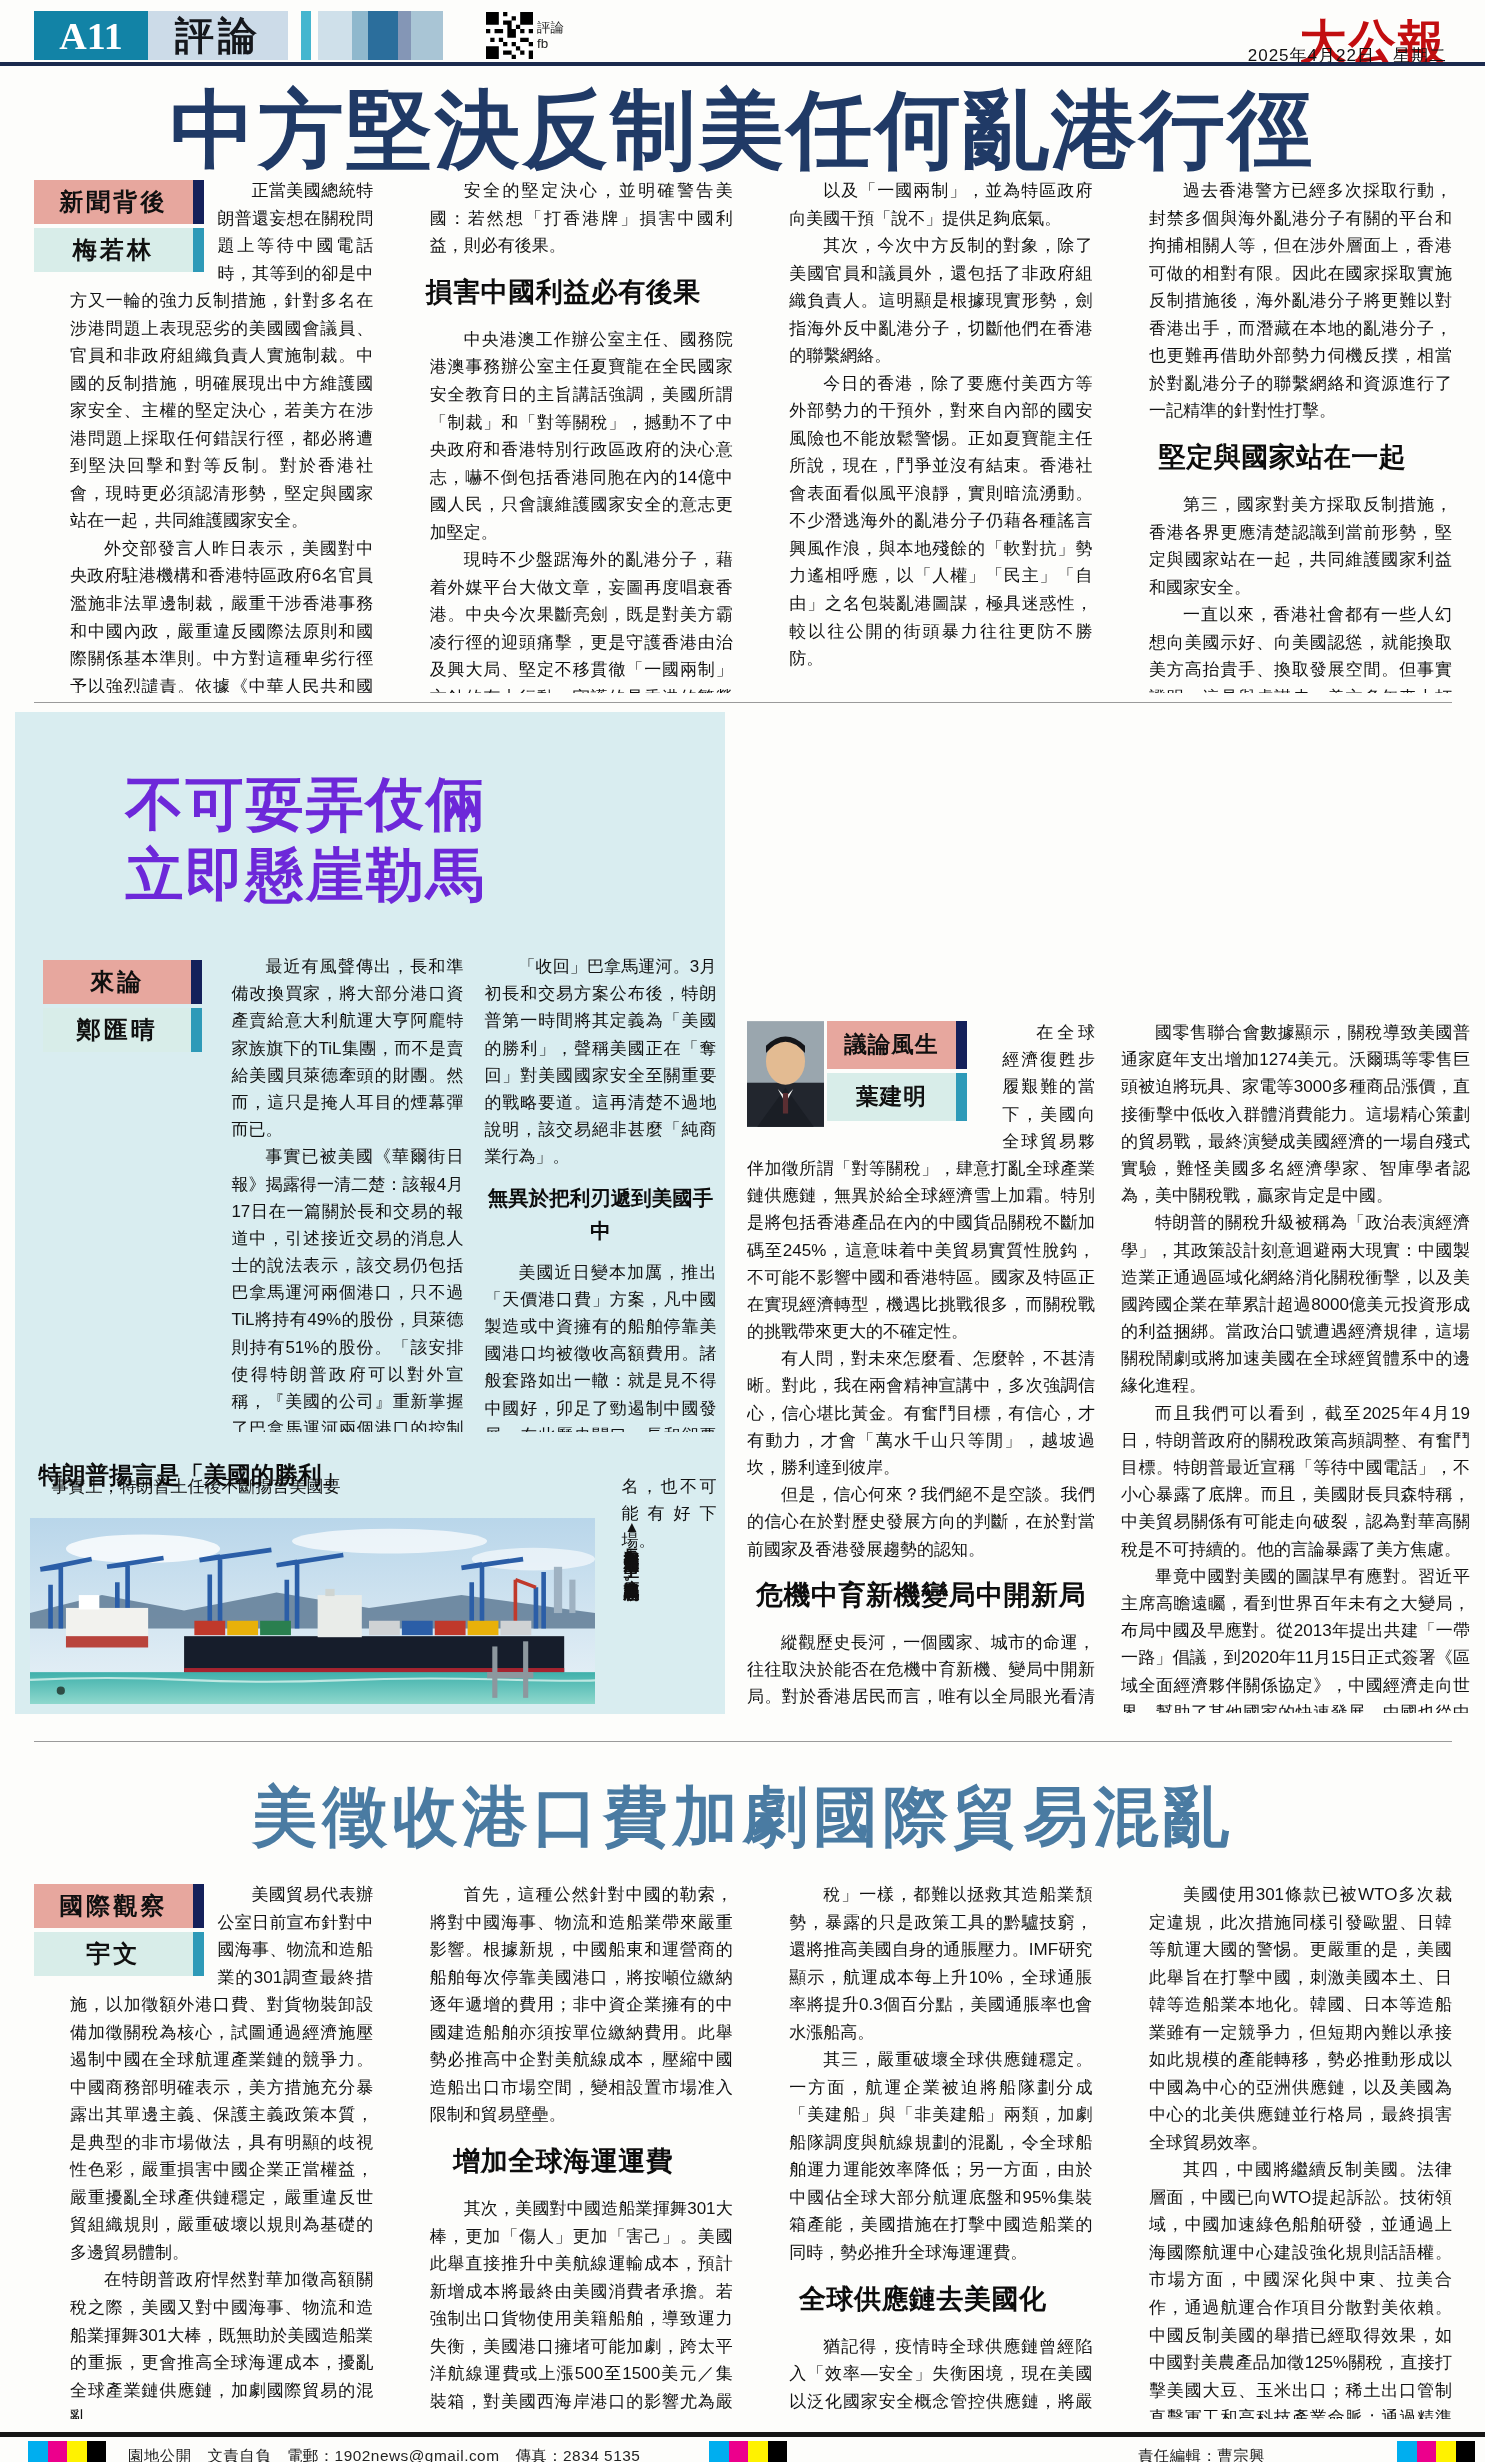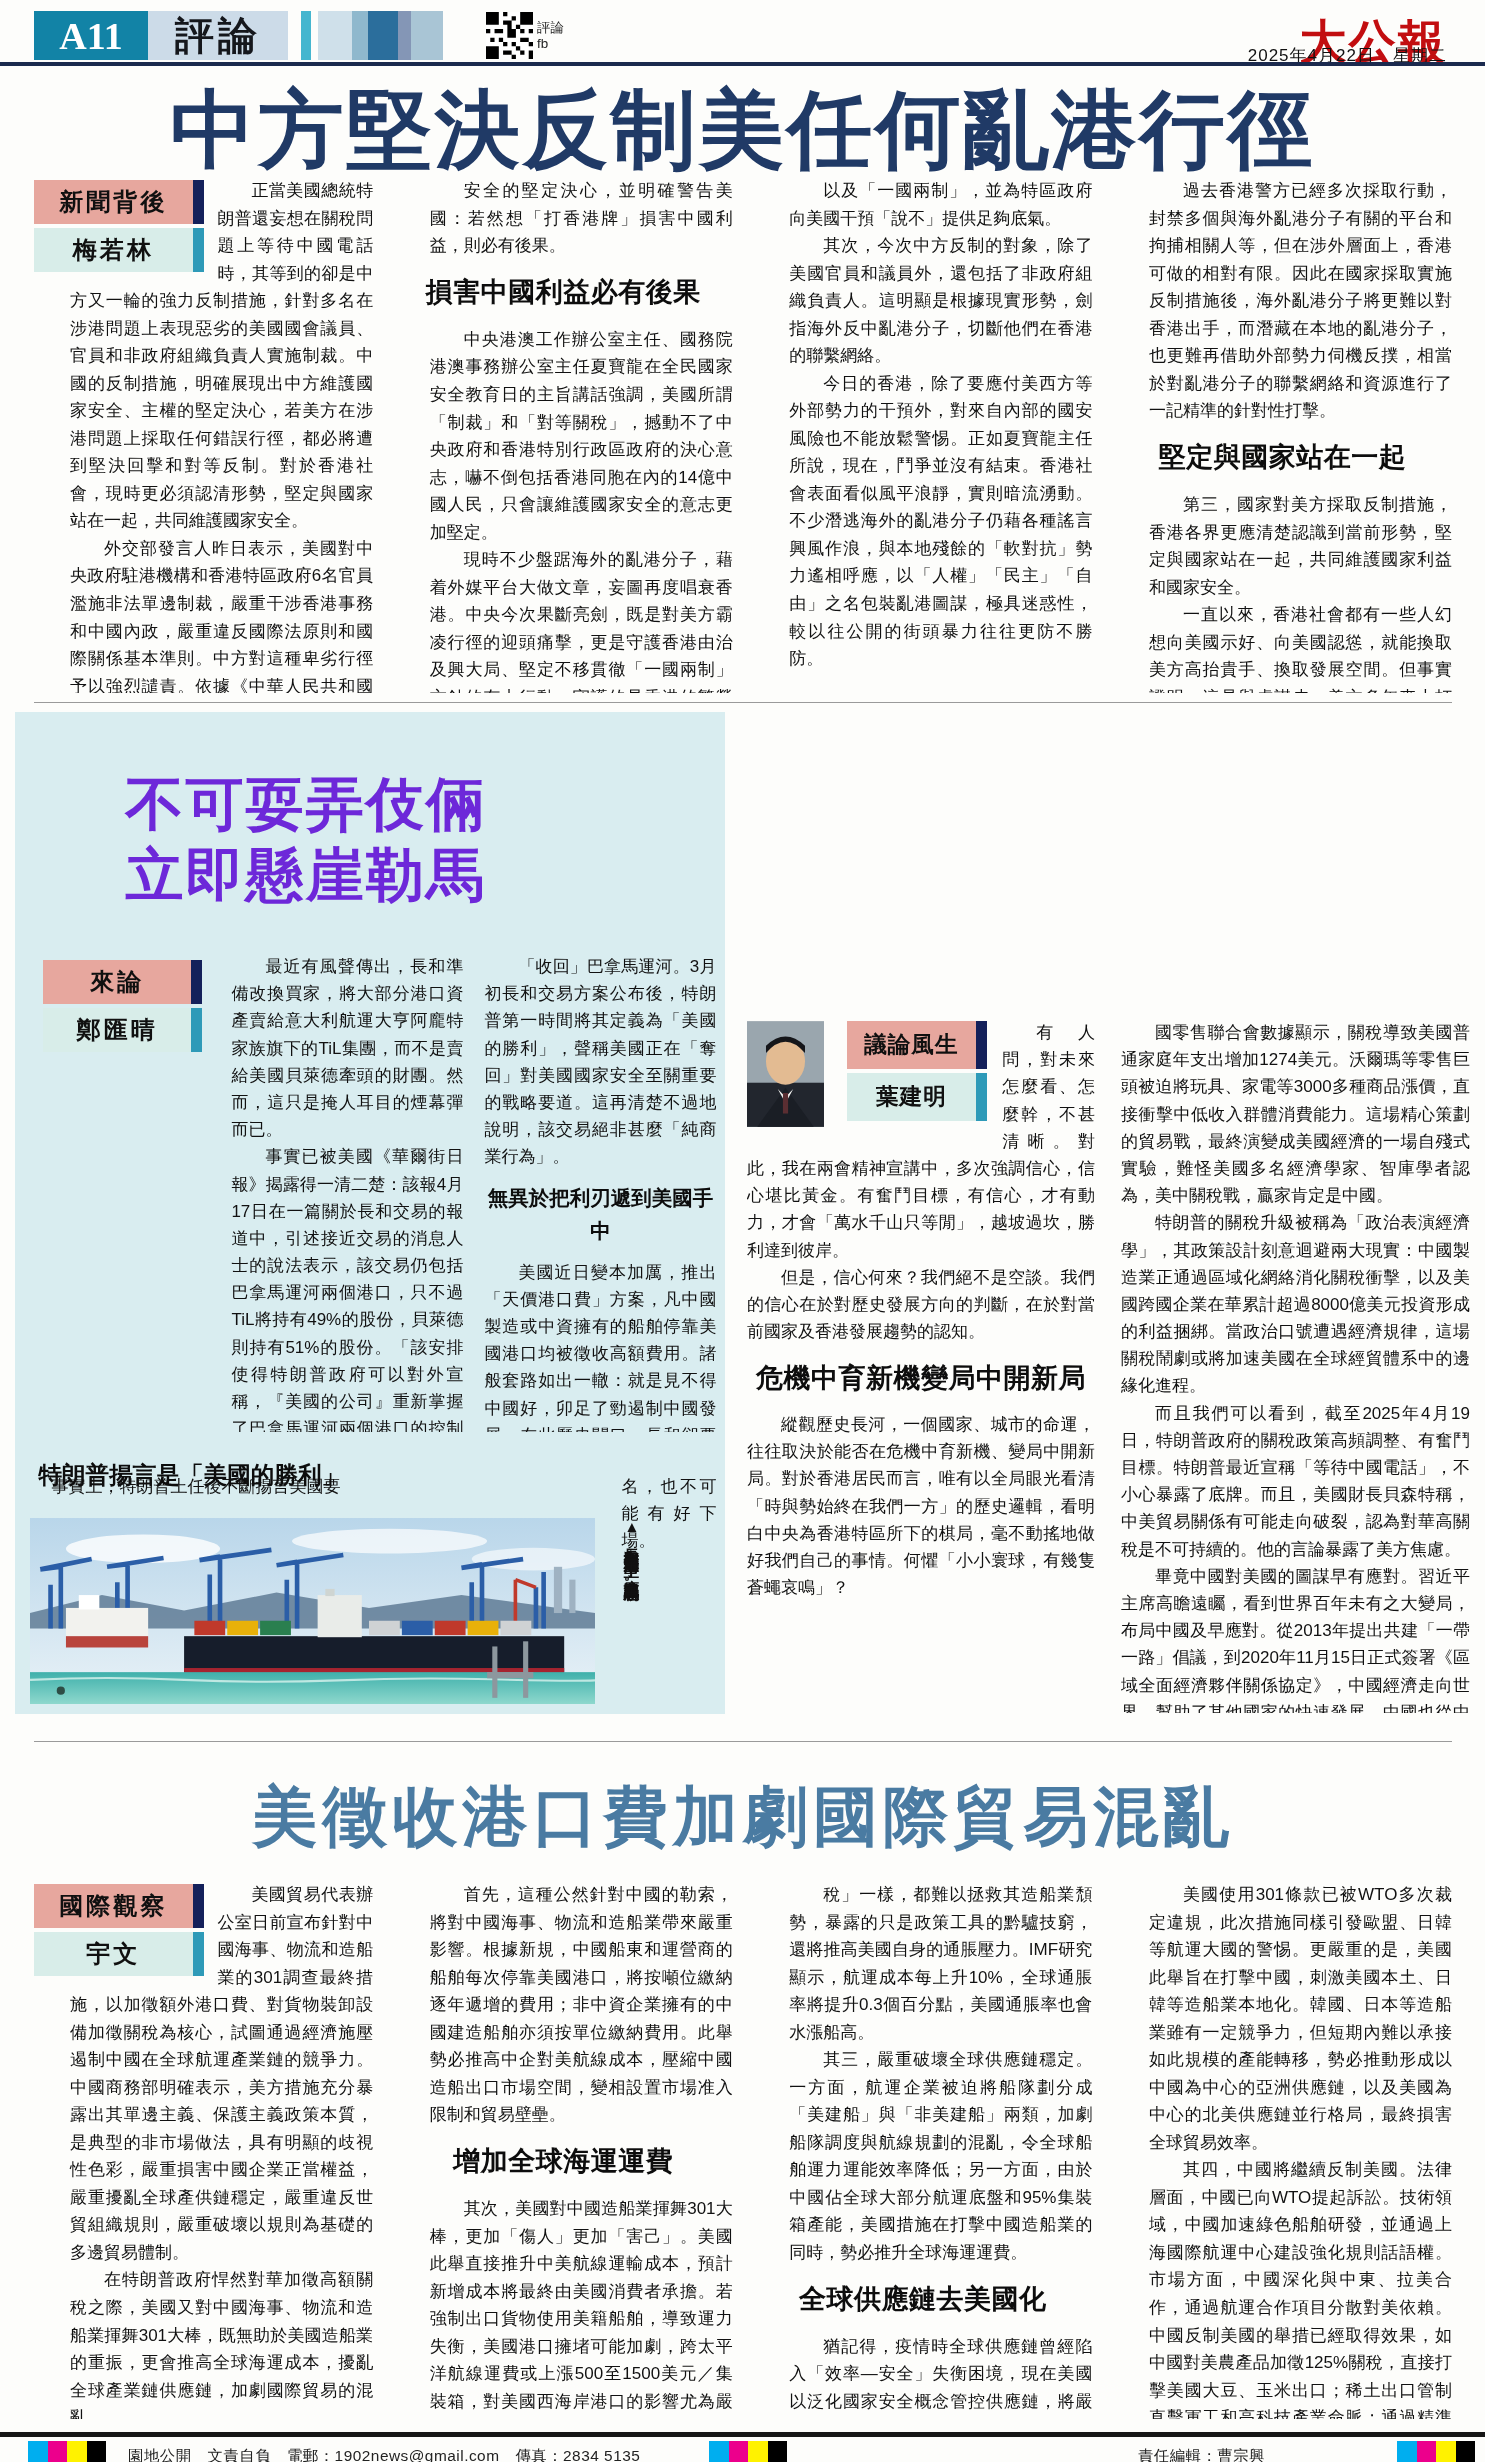--- a/index.html
+++ b/index.html
@@ -67,21 +67,21 @@
                 writing-mode:vertical-rl; font-weight:bold; font-size:15.4px; line-height:1.15; letter-spacing:1px; }
 
   
   #panel3 { position:absolute; left:747px; top:712px; width:724px; height:1002px; }
   #a3-headline { position:absolute; left:0; top:181px; width:724px; text-align:center; font-weight:bold;
                  font-size:48px; letter-spacing:2.1px; color:#0a0a0a; }
   #a3-col1 { position:absolute; left:0; top:307px; width:348px; height:694px; }
   #a3-col2 { position:absolute; left:374px; top:307px; width:349px; height:694px; }
   #a3-col1, #a3-col2 { overflow:hidden; font-size:17px; line-height:1.6; text-align:justify; }
   #a3-col1 p, #a3-col2 p { text-indent:2em; }
-  .kicker-photo-wrap { float:left; width:244px; margin:2.1px 11.3px 4.1px 0; display:flex; gap:23px; }
+  .kicker-photo-wrap { float:left; width:244px; margin:2.1px 11.3px 4.1px 0; display:flex; gap:3px; }
   .headshot { width:77px; height:106px; flex:none; }
   .kicker.narrow { width:140px; }
   .kicker.narrow .k-row { height:48px; }
   .kicker.narrow .k-cell { font-size:22.6px; letter-spacing:1px; }
 
   
   #a4-cols { top:1881px; left:34px; width:1418px; height:538px; gap:20.5px; }
   #a4-cols .col { flex:1; }
 
   #a1-cols { top:177px; left:34px; width:1418px; height:516px; gap:20.5px; }
@@ -283,20 +283,21 @@
               <div class="k-cell">議論風生</div>
               <div class="k-bar"></div>
             </div>
           <div class="k-row k-mint">
               <div class="k-cell">葉建明</div>
               <div class="k-bar"></div>
             </div>
         </div>
       </div>
       <div>
+          <p>在全球經濟復甦步履艱難的當下，美國向全球貿易夥伴加徵所謂「對等關稅」，肆意打亂全球產業鏈供應鏈，無異於給全球經濟雪上加霜。特別是將包括香港產品在內的中國貨品關稅不斷加碼至245%，這意味着中美貿易實質性脫鈎，不可能不影響中國和香港特區。國家及特區正在實現經濟轉型，機遇比挑戰很多，而關稅戰的挑戰帶來更大的不確定性。</p>
           <p>有人問，對未來怎麼看、怎麼幹，不甚清晰。對此，我在兩會精神宣講中，多次強調信心，信心堪比黃金。有奮鬥目標，有信心，才有動力，才會「萬水千山只等閒」，越坡過坎，勝利達到彼岸。</p>
           <p>但是，信心何來？我們絕不是空談。我們的信心在於對歷史發展方向的判斷，在於對當前國家及香港發展趨勢的認知。</p>
           <div class="sub-head">危機中育新機變局中開新局</div>
           <p>縱觀歷史長河，一個國家、城市的命運，往往取決於能否在危機中育新機、變局中開新局。對於香港居民而言，唯有以全局眼光看清「時與勢始終在我們一方」的歷史邏輯，看明白中央為香港特區所下的棋局，毫不動搖地做好我們自己的事情。何懼「小小寰球，有幾隻蒼蠅哀鳴」？</p>
         </div>
     </div>
     <div id="a3-col2">
         <div>
           <p>國零售聯合會數據顯示，關稅導致美國普通家庭年支出增加1274美元。沃爾瑪等零售巨頭被迫將玩具、家電等3000多種商品漲價，直接衝擊中低收入群體消費能力。這場精心策劃的貿易戰，最終演變成美國經濟的一場自殘式實驗，難怪美國多名經濟學家、智庫學者認為，美中關稅戰，贏家肯定是中國。</p>
           <p>特朗普的關稅升級被稱為「政治表演經濟學」，其政策設計刻意迴避兩大現實：中國製造業正通過區域化網絡消化關稅衝擊，以及美國跨國企業在華累計超過8000億美元投資形成的利益捆綁。當政治口號遭遇經濟規律，這場關稅鬧劇或將加速美國在全球經貿體系中的邊緣化進程。</p>

